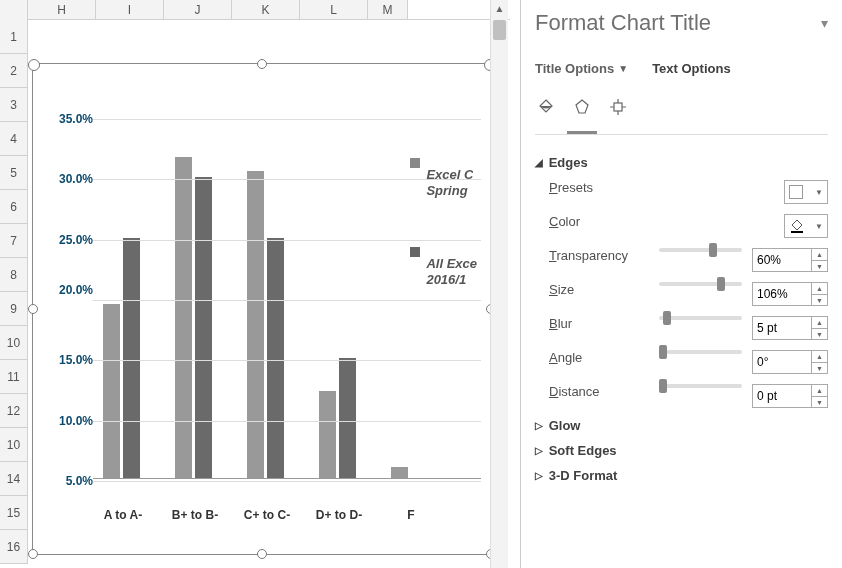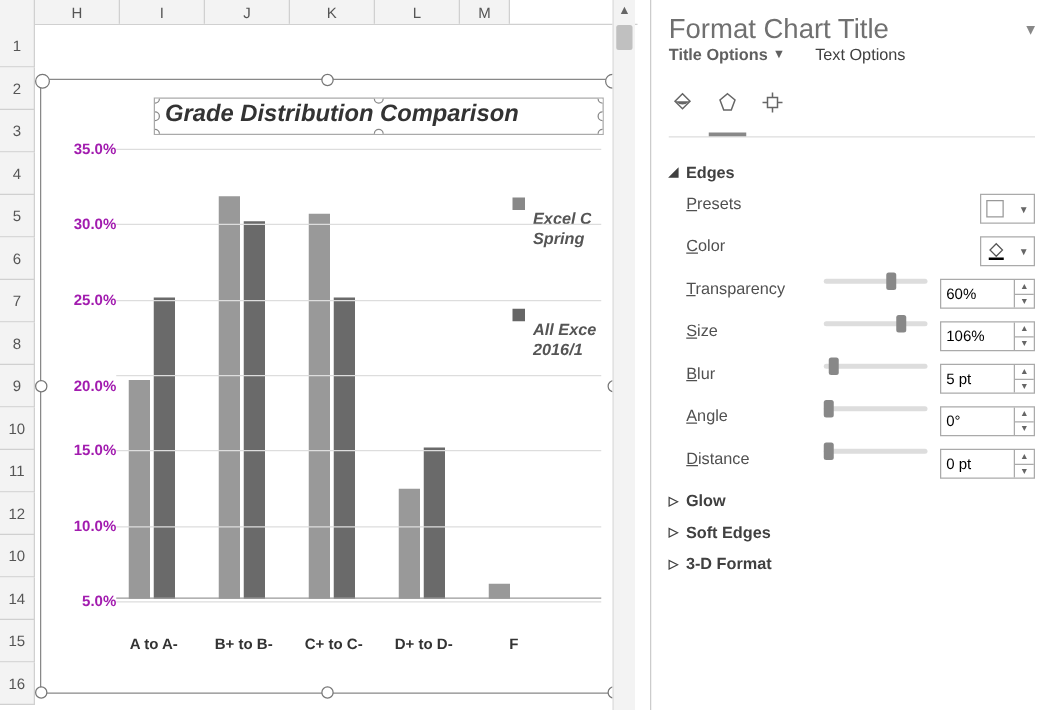--- a/index.html
+++ b/index.html
@@ -36,39 +36,39 @@
 .title-handle.ml { left:-4px; top:50%; margin-top:-4px; } .title-handle.mr { right:-4px; top:50%; margin-top:-4px; }
 
 .plot-area { position: absolute; left: 10px; top: 55px; right: 10px; bottom: 30px; }
 .legend { position: absolute; right: 4px; top: 8px; font-size: 13px; font-weight: bold; font-style: italic; color: #555; }
 .legend-item { display:flex; align-items:center; margin-bottom:18px; }
 .legend-sw { width:10px; height:10px; background:#888; margin-right:6px; }
 .legend-sw.dark { background:#666; }
 .legend-text { max-width: 60px; overflow: hidden; white-space: nowrap; line-height:1.2;margin-top:40px; }
 
 .y-axis { position:absolute; left:0; top:0; bottom:45px; width:50px; }
-.y-tick { position:absolute; right:0; font-size:12px; font-weight:bold; color:#a21caf; transform: translateY(-50%); }
+.y-tick { position:absolute; right:0; font-size:12px; font-weight:bold; color:#0c4a6e; transform: translateY(-50%); }
 .y-gridline { position:absolute; left:50px; right:0; height:1px; background:#ddd; }
 
 .bars-area { position:absolute; left:50px; right:0; top:0; bottom:45px; }
 .bar { position:absolute; bottom:0; width:17px; }
 .bar.s1 { background:#999; }
 .bar.s2 { background:#6a6a6a; }
 .x-label { position:absolute; bottom:-45px; width:70px; text-align:center; font-size:12px; font-weight:bold; color:#333; line-height:1.3; }
 
 .cat-axis-line { position:absolute; left:50px; right:0; bottom:45px; height:1px; background:#999; }
 
 
 .format-pane { position: absolute; right: 0; top: 0; width: 322px; height: 568px; border-left: 1px solid #ccc; background: #fff; padding: 10px 14px; }
-.pane-title { font-size: 22px; color: #707070; font-weight: 400; margin-bottom: 0; display:flex; justify-content:space-between; align-items:center; }
+.pane-title { font-size: 22px; color: #707070; font-weight: 400; margin-bottom: 25px; display:flex; justify-content:space-between; align-items:center; }
 .pane-title .menu-dd { font-size:14px; color:#888; }
 .tab-row { display:flex; gap:24px; margin-bottom:14px; font-size:13px; }
 .tab-item { color:#606060; font-weight:bold; cursor:pointer; display:flex; align-items:center; gap:4px; }
 .tab-item .dd { font-size:10px; }
-.tab-item.inactive { font-weight:normal; color:#404040; }
+.tab-item.inactive { font-weight:bold; color:#404040; }
 
 .icon-row { display:flex; gap:14px; margin-bottom:20px; padding-top:6px; border-bottom:1px solid #ddd; padding-bottom:16px; }
 .icon-btn { width:22px; height:22px; display:flex; align-items:center; justify-content:center; cursor:pointer; }
 .icon-btn.active { position:relative; }
 .icon-btn.active::after { content:''; position:absolute; bottom:-16px; left:-4px; right:-4px; height:3px; background:#888; }
 
 .section { margin-bottom: 8px; }
 .section-header { display:flex; align-items:center; gap:6px; font-size:13px; font-weight:bold; color:#404040; cursor:pointer; margin-bottom:10px; }
 .section-header .tri { font-size:10px; }
 .prop-row { display:flex; align-items:flex-start; margin-bottom:10px; padding-left:14px; }
@@ -124,31 +124,20 @@
   </div>
 
   <div class="chart-container">
     <span class="handle bl"></span>
     <span class="handle br"></span>
     <span class="handle mt"></span>
     <span class="handle mb"></span>
     <span class="handle ml"></span>
     <span class="handle mr"></span>
 
-    <div class="chart-title-box">
-      <span>Grade Distribution Comparison</span>
-      <span class="title-handle tl"></span>
-      <span class="title-handle tr"></span>
-      <span class="title-handle bl"></span>
-      <span class="title-handle br"></span>
-      <span class="title-handle mt"></span>
-      <span class="title-handle mb"></span>
-      <span class="title-handle ml"></span>
-      <span class="title-handle mr"></span>
-    </div>
 
     <div class="plot-area">
       <div class="legend">
         <div class="legend-item">
           <span class="legend-sw"></span>
           <span class="legend-text">
             <span>Excel C</span><br><span>Spring</span>
           </span>
         </div>
         <div class="legend-item">
@@ -156,21 +145,21 @@
           <span class="legend-text">
             <span>All Exce</span><br><span>2016/1</span>
           </span>
         </div>
       </div>
 
       <div class="y-axis" id="y-axis">
           <div class="y-tick" style="top: 362px;">5.0%</div>
           <div class="y-tick" style="top: 301.667px;">10.0%</div>
           <div class="y-tick" style="top: 241.333px;">15.0%</div>
-          <div class="y-tick" style="top: 190px;">20.0%</div>
+          <div class="y-tick" style="top: 171px;">20.0%</div>
           <div class="y-tick" style="top: 120.667px;">25.0%</div>
           <div class="y-tick" style="top: 60.3333px;">30.0%</div>
           <div class="y-tick" style="top: 0px;">35.0%</div>
         </div>
       <div class="bars-area" id="bars-area">
           <div class="bar s1" style="left: 10px; height: 174.967px;"></div>
           <div class="bar s2" style="left: 30px; height: 241.333px;"></div>
           <div class="x-label" style="left: -5px;">A to A-</div>
           <div class="bar s1" style="left: 82px; height: 322.18px;"></div>
           <div class="bar s2" style="left: 102px; height: 301.667px;"></div>

